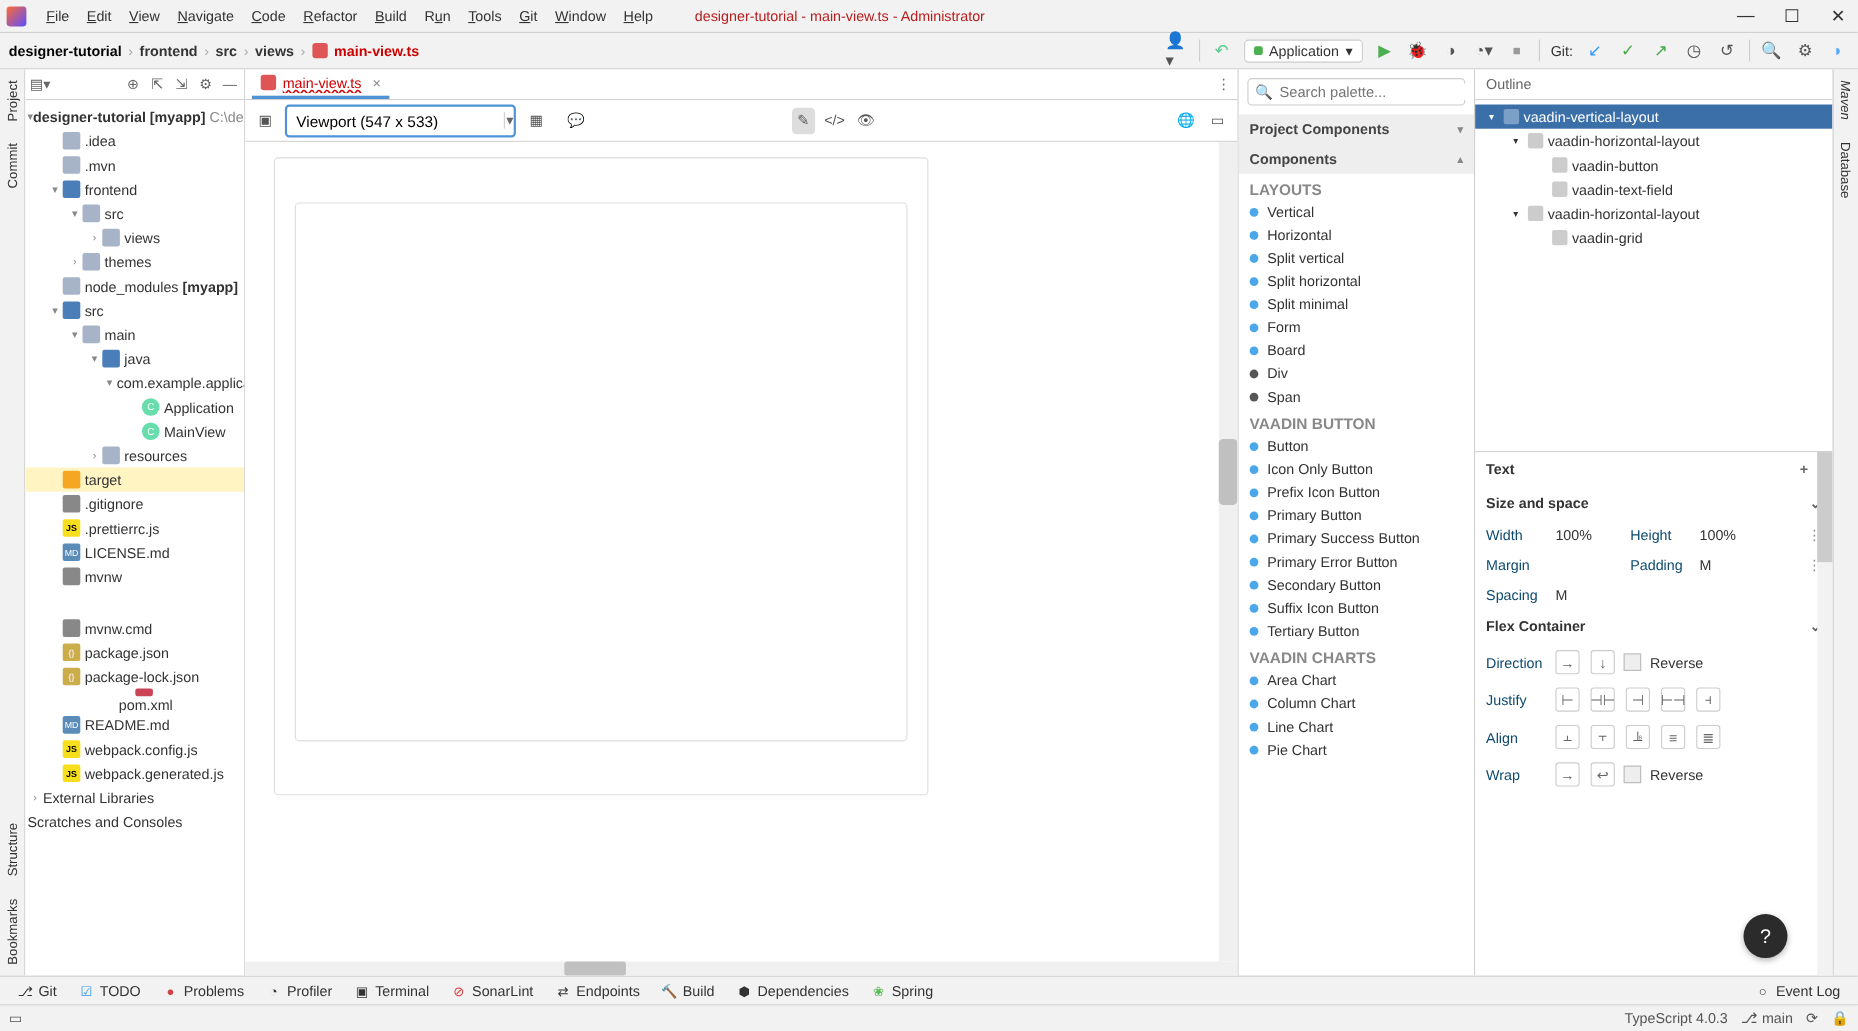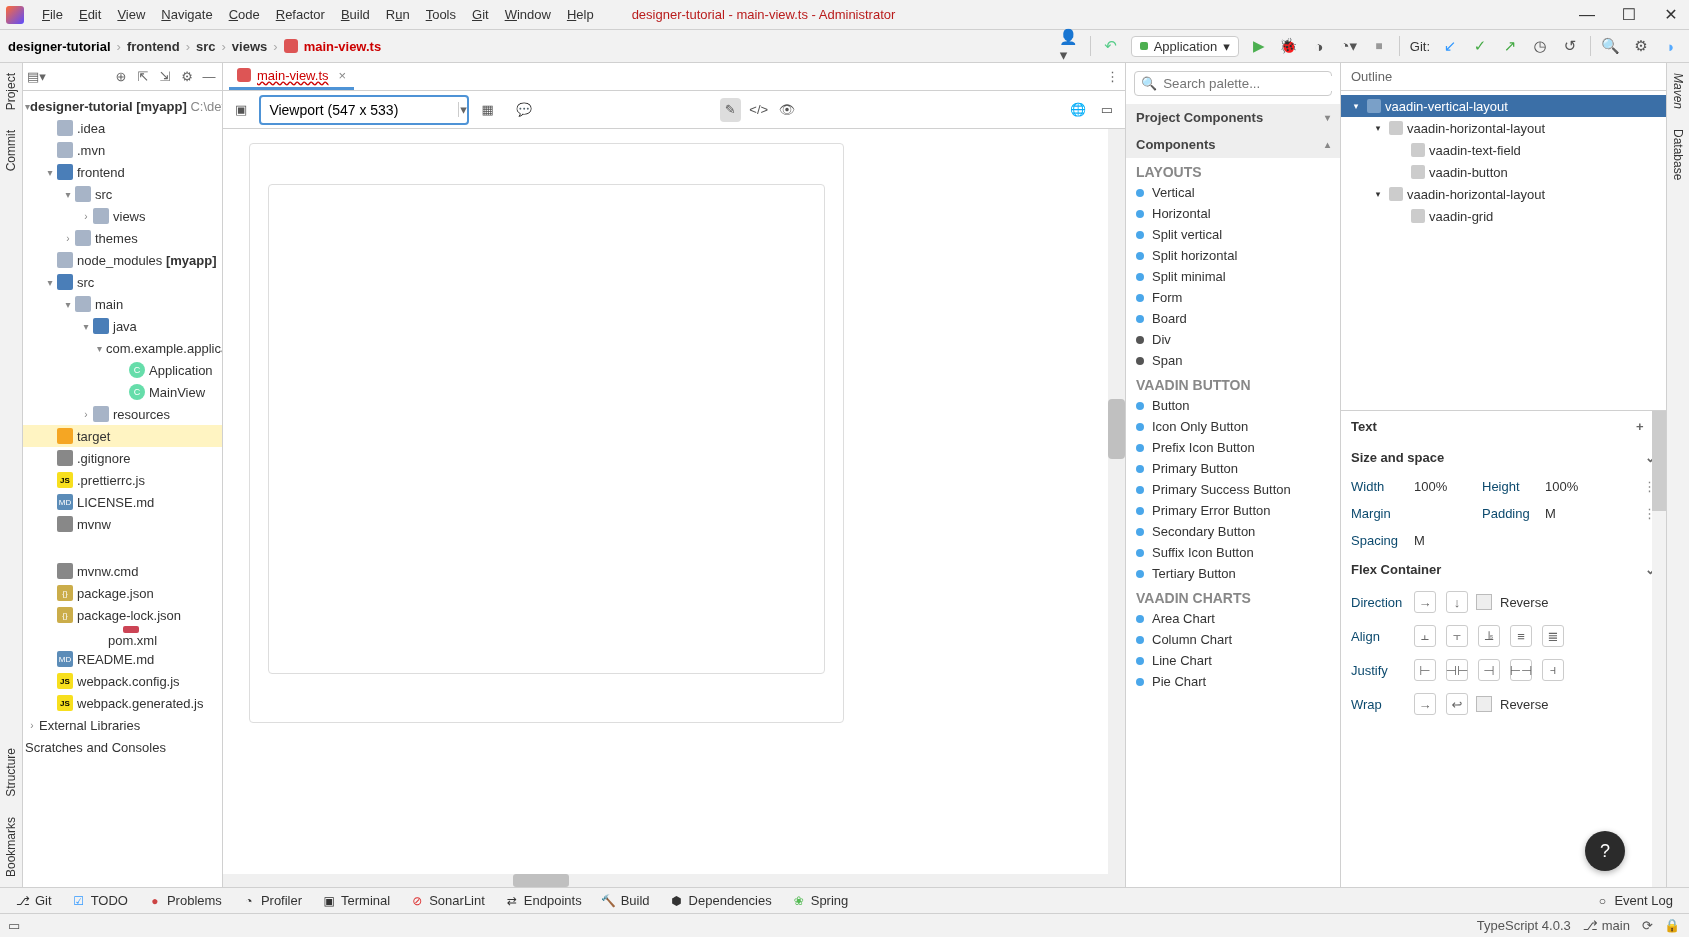--- a/index.html
+++ b/index.html
@@ -533,26 +533,26 @@
             <span>vaadin-vertical-layout</span>
           </div>
           <div class="ot-item" style="padding-left: 30px;">
             <span class="arrow">▾</span>
             <span class="ot-icon"></span>
             <span>vaadin-horizontal-layout</span>
           </div>
           <div class="ot-item" style="padding-left: 52px;">
             <span class="arrow"></span>
             <span class="ot-icon"></span>
-            <span>vaadin-text-field</span>
+            <span>vaadin-button</span>
           </div>
           <div class="ot-item" style="padding-left: 52px;">
             <span class="arrow"></span>
             <span class="ot-icon"></span>
-            <span>vaadin-button</span>
+            <span>vaadin-text-field</span>
           </div>
           <div class="ot-item" style="padding-left: 30px;">
             <span class="arrow">▾</span>
             <span class="ot-icon"></span>
             <span>vaadin-horizontal-layout</span>
           </div>
           <div class="ot-item" style="padding-left: 52px;">
             <span class="arrow"></span>
             <span class="ot-icon"></span>
             <span>vaadin-grid</span>
@@ -600,37 +600,37 @@
           <div class="prop-row">
             <span class="plabel">Direction</span>
             <div class="prop-icons">
               <span class="prop-icon-box">→</span>
               <span class="prop-icon-box">↓</span>
             </div>
             <span class="prop-check"></span>
             <span>Reverse</span>
           </div>
           <div class="prop-row">
+            <span class="plabel">Justify</span>
+            <div class="prop-icons">
+              <span class="prop-icon-box">⊢</span>
+              <span class="prop-icon-box">⊣⊢</span>
+              <span class="prop-icon-box">⊣</span>
+              <span class="prop-icon-box">⊢⊣</span>
+              <span class="prop-icon-box">⫞</span>
+            </div>
+          </div>
+          <div class="prop-row">
             <span class="plabel">Align</span>
             <div class="prop-icons">
               <span class="prop-icon-box">⫠</span>
               <span class="prop-icon-box">⫟</span>
               <span class="prop-icon-box">⫡</span>
               <span class="prop-icon-box">≡</span>
               <span class="prop-icon-box">≣</span>
-            </div>
-          </div>
-          <div class="prop-row">
-            <span class="plabel">Justify</span>
-            <div class="prop-icons">
-              <span class="prop-icon-box">⊢</span>
-              <span class="prop-icon-box">⊣⊢</span>
-              <span class="prop-icon-box">⊣</span>
-              <span class="prop-icon-box">⊢⊣</span>
-              <span class="prop-icon-box">⫞</span>
             </div>
           </div>
           <div class="prop-row">
             <span class="plabel">Wrap</span>
             <div class="prop-icons">
               <span class="prop-icon-box">→</span>
               <span class="prop-icon-box">↩</span>
             </div>
             <span class="prop-check"></span>
             <span>Reverse</span>

